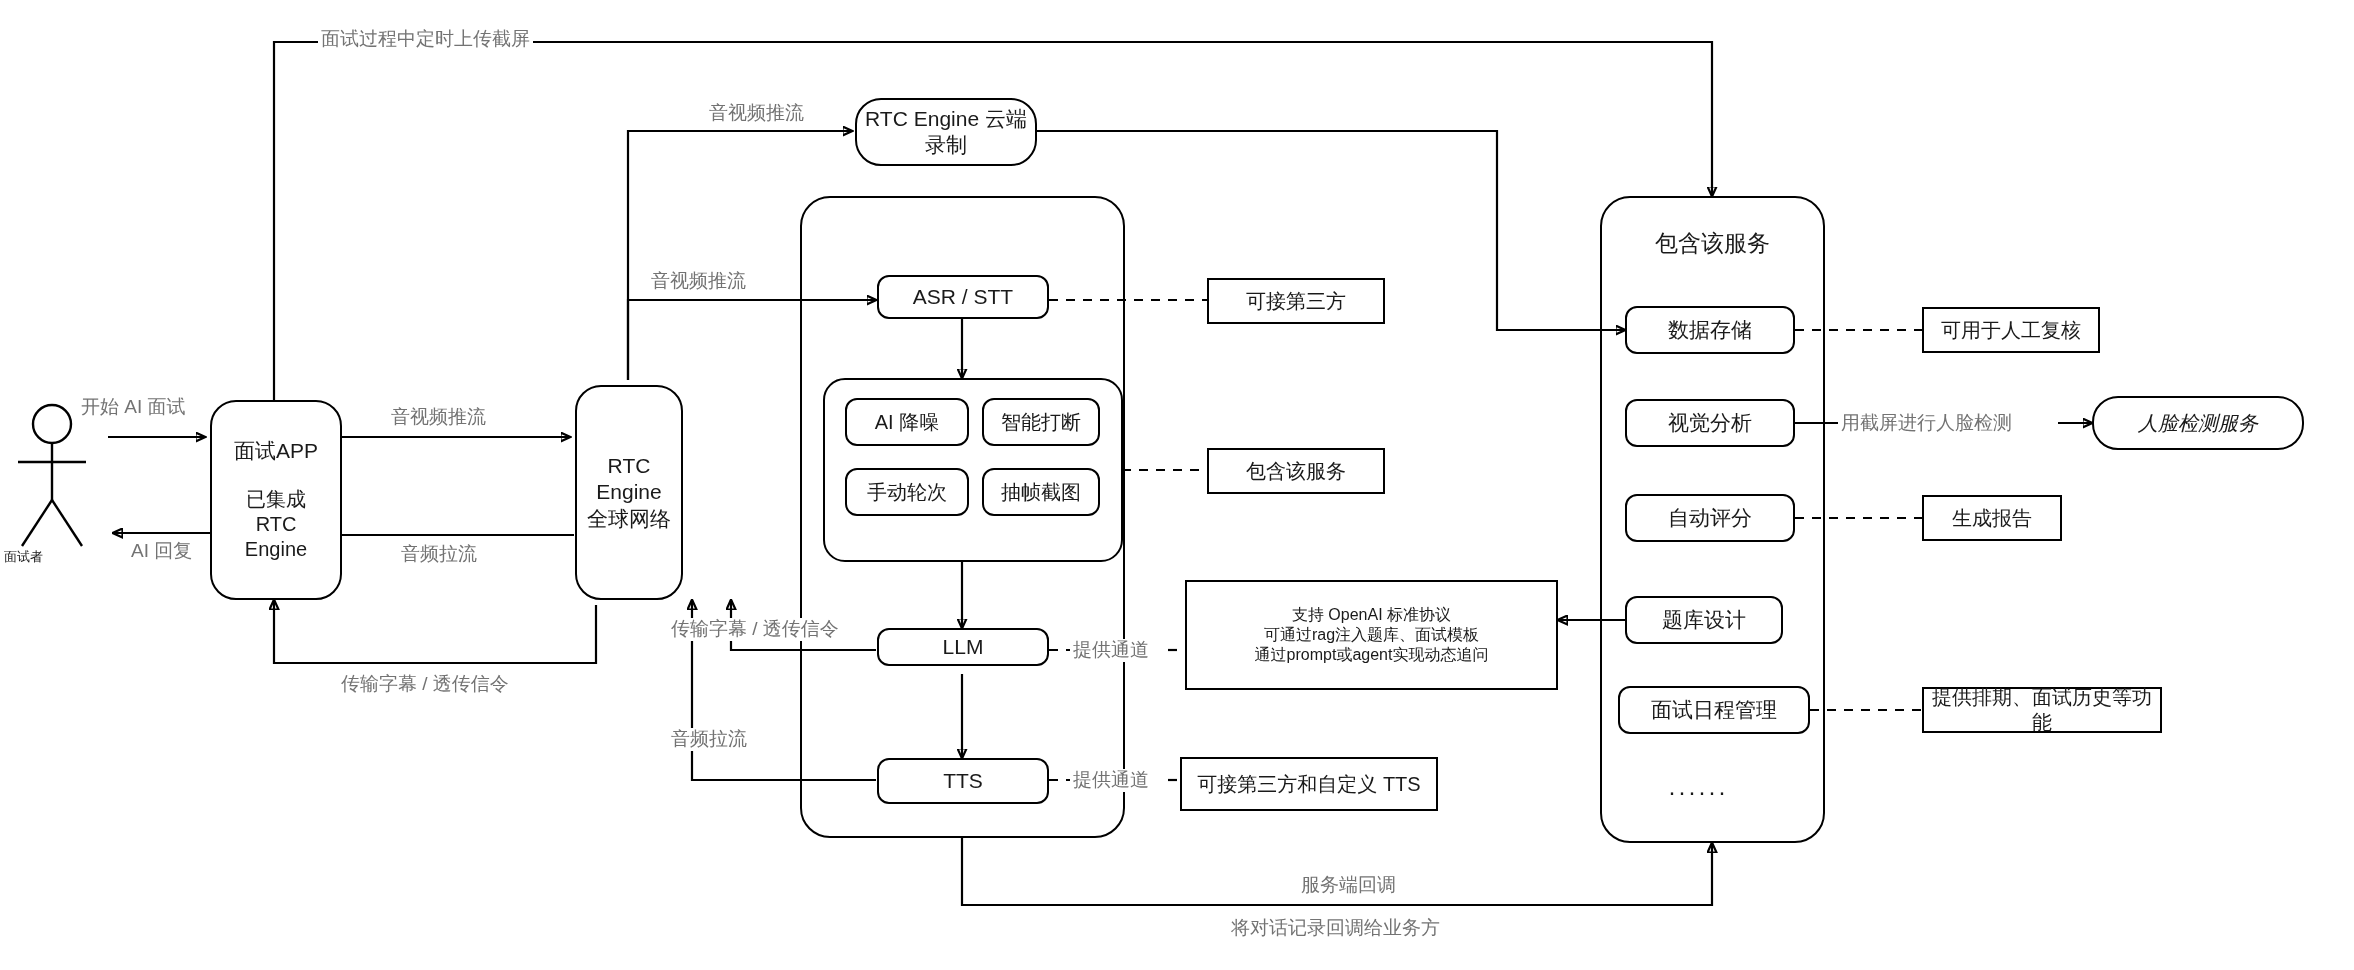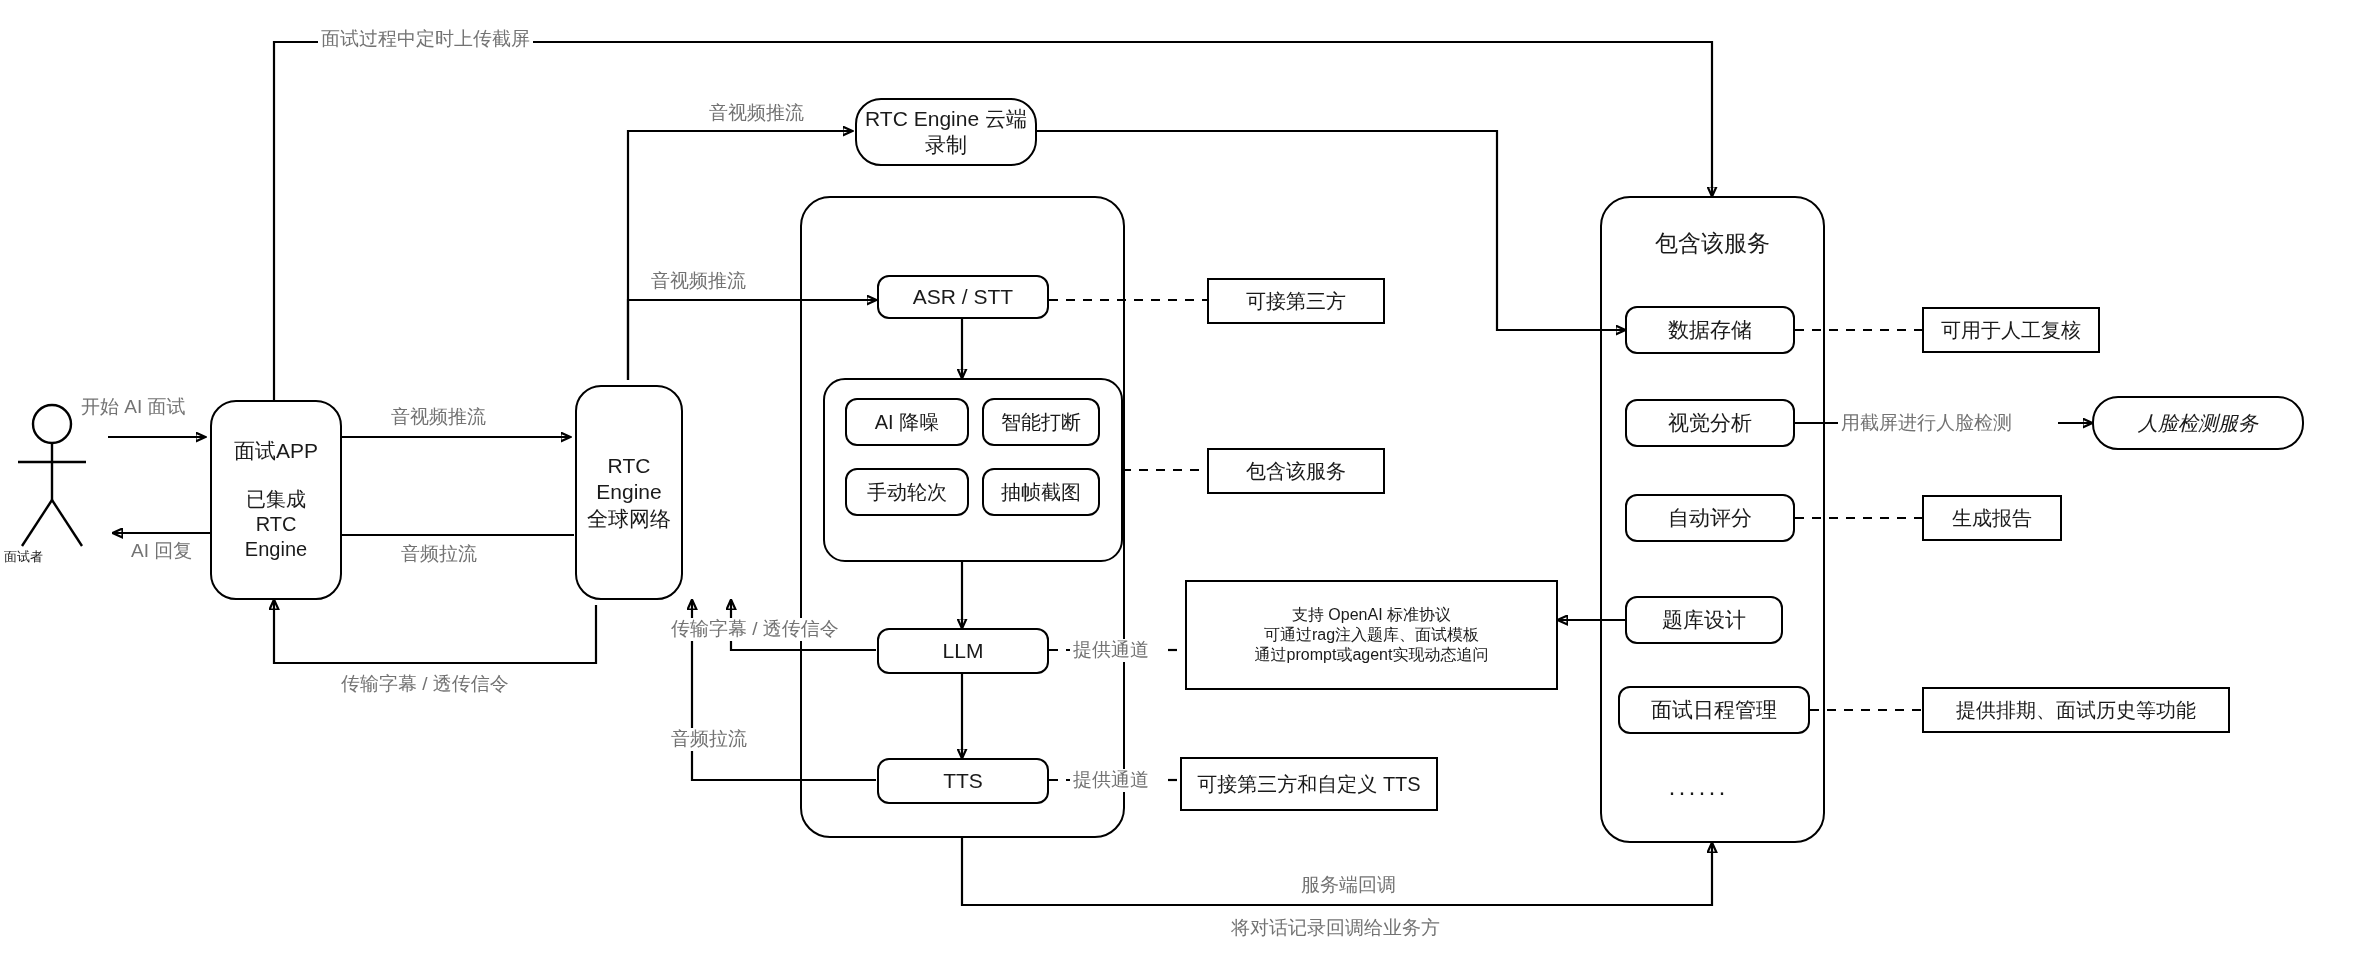--- a/index.html
+++ b/index.html
@@ -188,21 +188,21 @@
   <div class="node rounded" style="left:982px;top:398px;width:118px;height:48px;font-size:20px;">
     <div>智能打断</div>
   </div>
   <div class="node rounded" style="left:845px;top:468px;width:124px;height:48px;font-size:20px;">
     <div>手动轮次</div>
   </div>
   <div class="node rounded" style="left:982px;top:468px;width:118px;height:48px;font-size:20px;">
     <div>抽帧截图</div>
   </div>
 
-  <div class="node rounded" style="left:877px;top:628px;width:172px;height:46px;font-size:21px;">
+  <div class="node rounded" style="left:877px;top:628px;width:172px;height:38px;font-size:21px;">
     <div>LLM</div>
   </div>
   <div class="node rounded" style="left:877px;top:758px;width:172px;height:46px;font-size:21px;">
     <div>TTS</div>
   </div>
 
   <div class="node" style="left:1207px;top:278px;width:178px;height:46px;font-size:20px;border-radius:0;">
     <div>可接第三方</div>
   </div>
   <div class="node" style="left:1207px;top:448px;width:178px;height:46px;font-size:20px;border-radius:0;">
@@ -239,21 +239,21 @@
 
   <div class="node" style="left:1922px;top:307px;width:178px;height:46px;font-size:20px;border-radius:0;">
     <div>可用于人工复核</div>
   </div>
   <div class="node big-round" style="left:2092px;top:396px;width:212px;height:54px;font-size:20px;font-style:italic;">
     <div>人脸检测服务</div>
   </div>
   <div class="node" style="left:1922px;top:495px;width:140px;height:46px;font-size:20px;border-radius:0;">
     <div>生成报告</div>
   </div>
-  <div class="node" style="left:1922px;top:687px;width:308px;height:46px;font-size:20px;border-radius:0;">
+  <div class="node" style="left:1922px;top:687px;width:240px;height:46px;font-size:20px;border-radius:0;">
     <div>提供排期、面试历史等功能</div>
   </div>
 
   <div class="lbl" style="left:318px;top:28px;">面试过程中定时上传截屏</div>
 
   <div class="lbl" style="left:78px;top:396px;">开始 AI 面试</div>
   <div class="lbl" style="left:128px;top:540px;">AI 回复</div>
 
   <div class="lbl" style="left:388px;top:406px;">音视频推流</div>
   <div class="lbl" style="left:398px;top:543px;">音频拉流</div>

